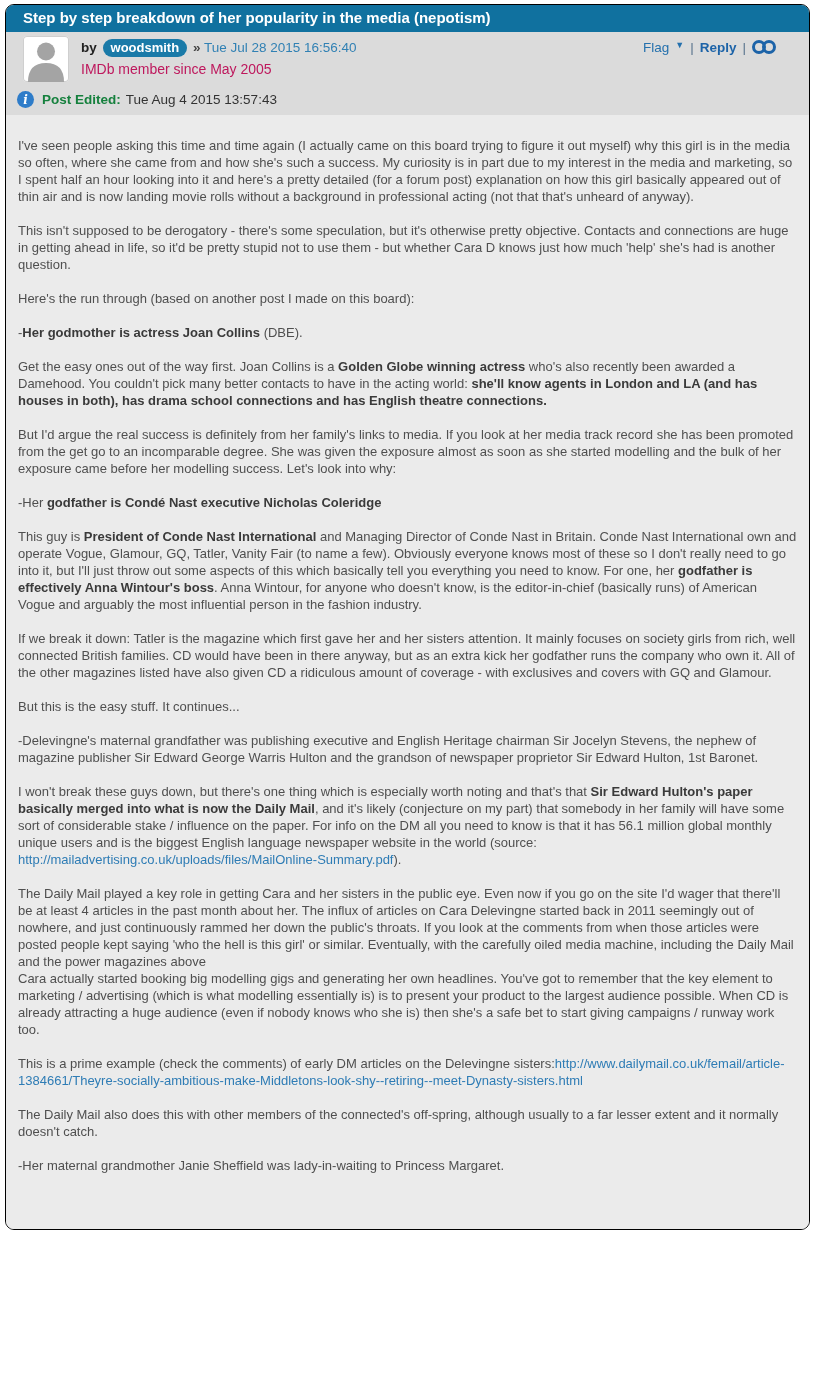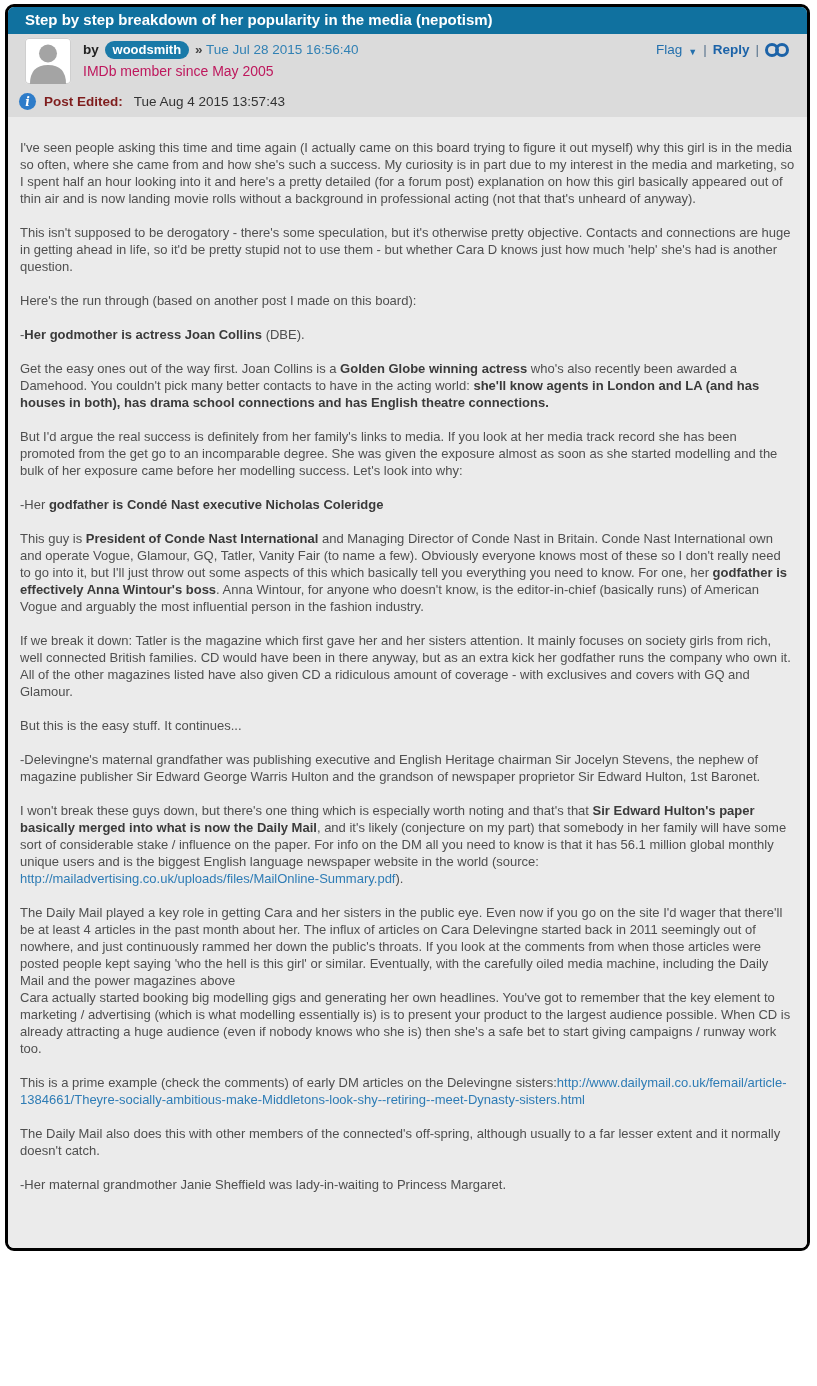--- a/index.html
+++ b/index.html
@@ -3,41 +3,41 @@
 <meta charset="utf-8">
 <style>
   html, body { margin: 0; padding: 0; background: #ffffff; }
   body {
     font-family: "Liberation Sans", "DejaVu Sans", sans-serif;
     width: 817px;
   }
   .page { padding: 4px 5px 6px 5px; }
   .post {
     width: 805px;
-    border: 3px solid #000000;
+    border: 1px solid #000000;
     border-radius: 9px;
     overflow: hidden;
     background: #ebebeb;
     box-sizing: border-box;
   }
   
   .title-bar {
     background: #10719f;
     color: #ffffff;
     font-weight: bold;
     font-size: 15px;
     padding: 5px 14px 6px 17px;
     line-height: 16px;
   }
   
   .header-block { background: #dbdbdb; }
   .author-bar {
     display: flex;
     align-items: flex-start;
-    padding: 4px 18px 0 17px;
+    padding: 4px 33px 0 17px;
     height: 50px;
   }
   .avatar {
     width: 46px; height: 46px;
     background: #ffffff;
     border-radius: 4px;
     flex: 0 0 auto;
     overflow: hidden;
     box-shadow: 0 0 0 1px #cfcfcf inset;
   }
@@ -57,21 +57,21 @@
   }
   .byline .sep-raquo { color: #444; font-weight: bold; }
   .post-date { color: #3181b4; }
   .member-since { color: #be185d; font-size: 14px; margin-top: 4px; }
   .actions {
     flex: 0 0 auto;
     margin-top: 4px;
     font-size: 13.5px;
     color: #1c63a8;
     display: flex;
-    align-items: flex-end;
+    align-items: flex-start;
     gap: 6px;
   }
   .actions .flag-link { color: #2470ad; cursor: pointer; }
   .actions .tri { font-size: 9px; color: #2470ad; cursor: pointer; }
   .actions .pipe { color: #57728c; }
   .actions .reply-link { color: #1c63a8; font-weight: bold; cursor: pointer; }
   .permalink { display: inline-flex; align-items: center; cursor: pointer; }
   .permalink .ring {
     width: 8px; height: 8px;
     border: 3px solid #1c63a8;
@@ -94,21 +94,21 @@
     font-family: "DejaVu Serif", serif;
     font-style: italic;
     font-weight: bold;
     font-size: 12px;
     display: inline-flex;
     align-items: center;
     justify-content: center;
     margin: 0 8px 0 5px;
     flex: 0 0 auto;
   }
-  .edited-label { font-weight: bold; color: #7f1d1d; margin-right: 11px; }
+  .edited-label { font-weight: bold; color: #15803d; margin-right: 5px; }
   .edited-date { color: #333333; }
   
   .post-body {
     background: #ebebeb;
     padding: 22px 12px 4px 12px;
     color: #4f4f4f;
     font-size: 13px;
   }
   .post-paragraph {
     margin: 0 0 17px 0;

